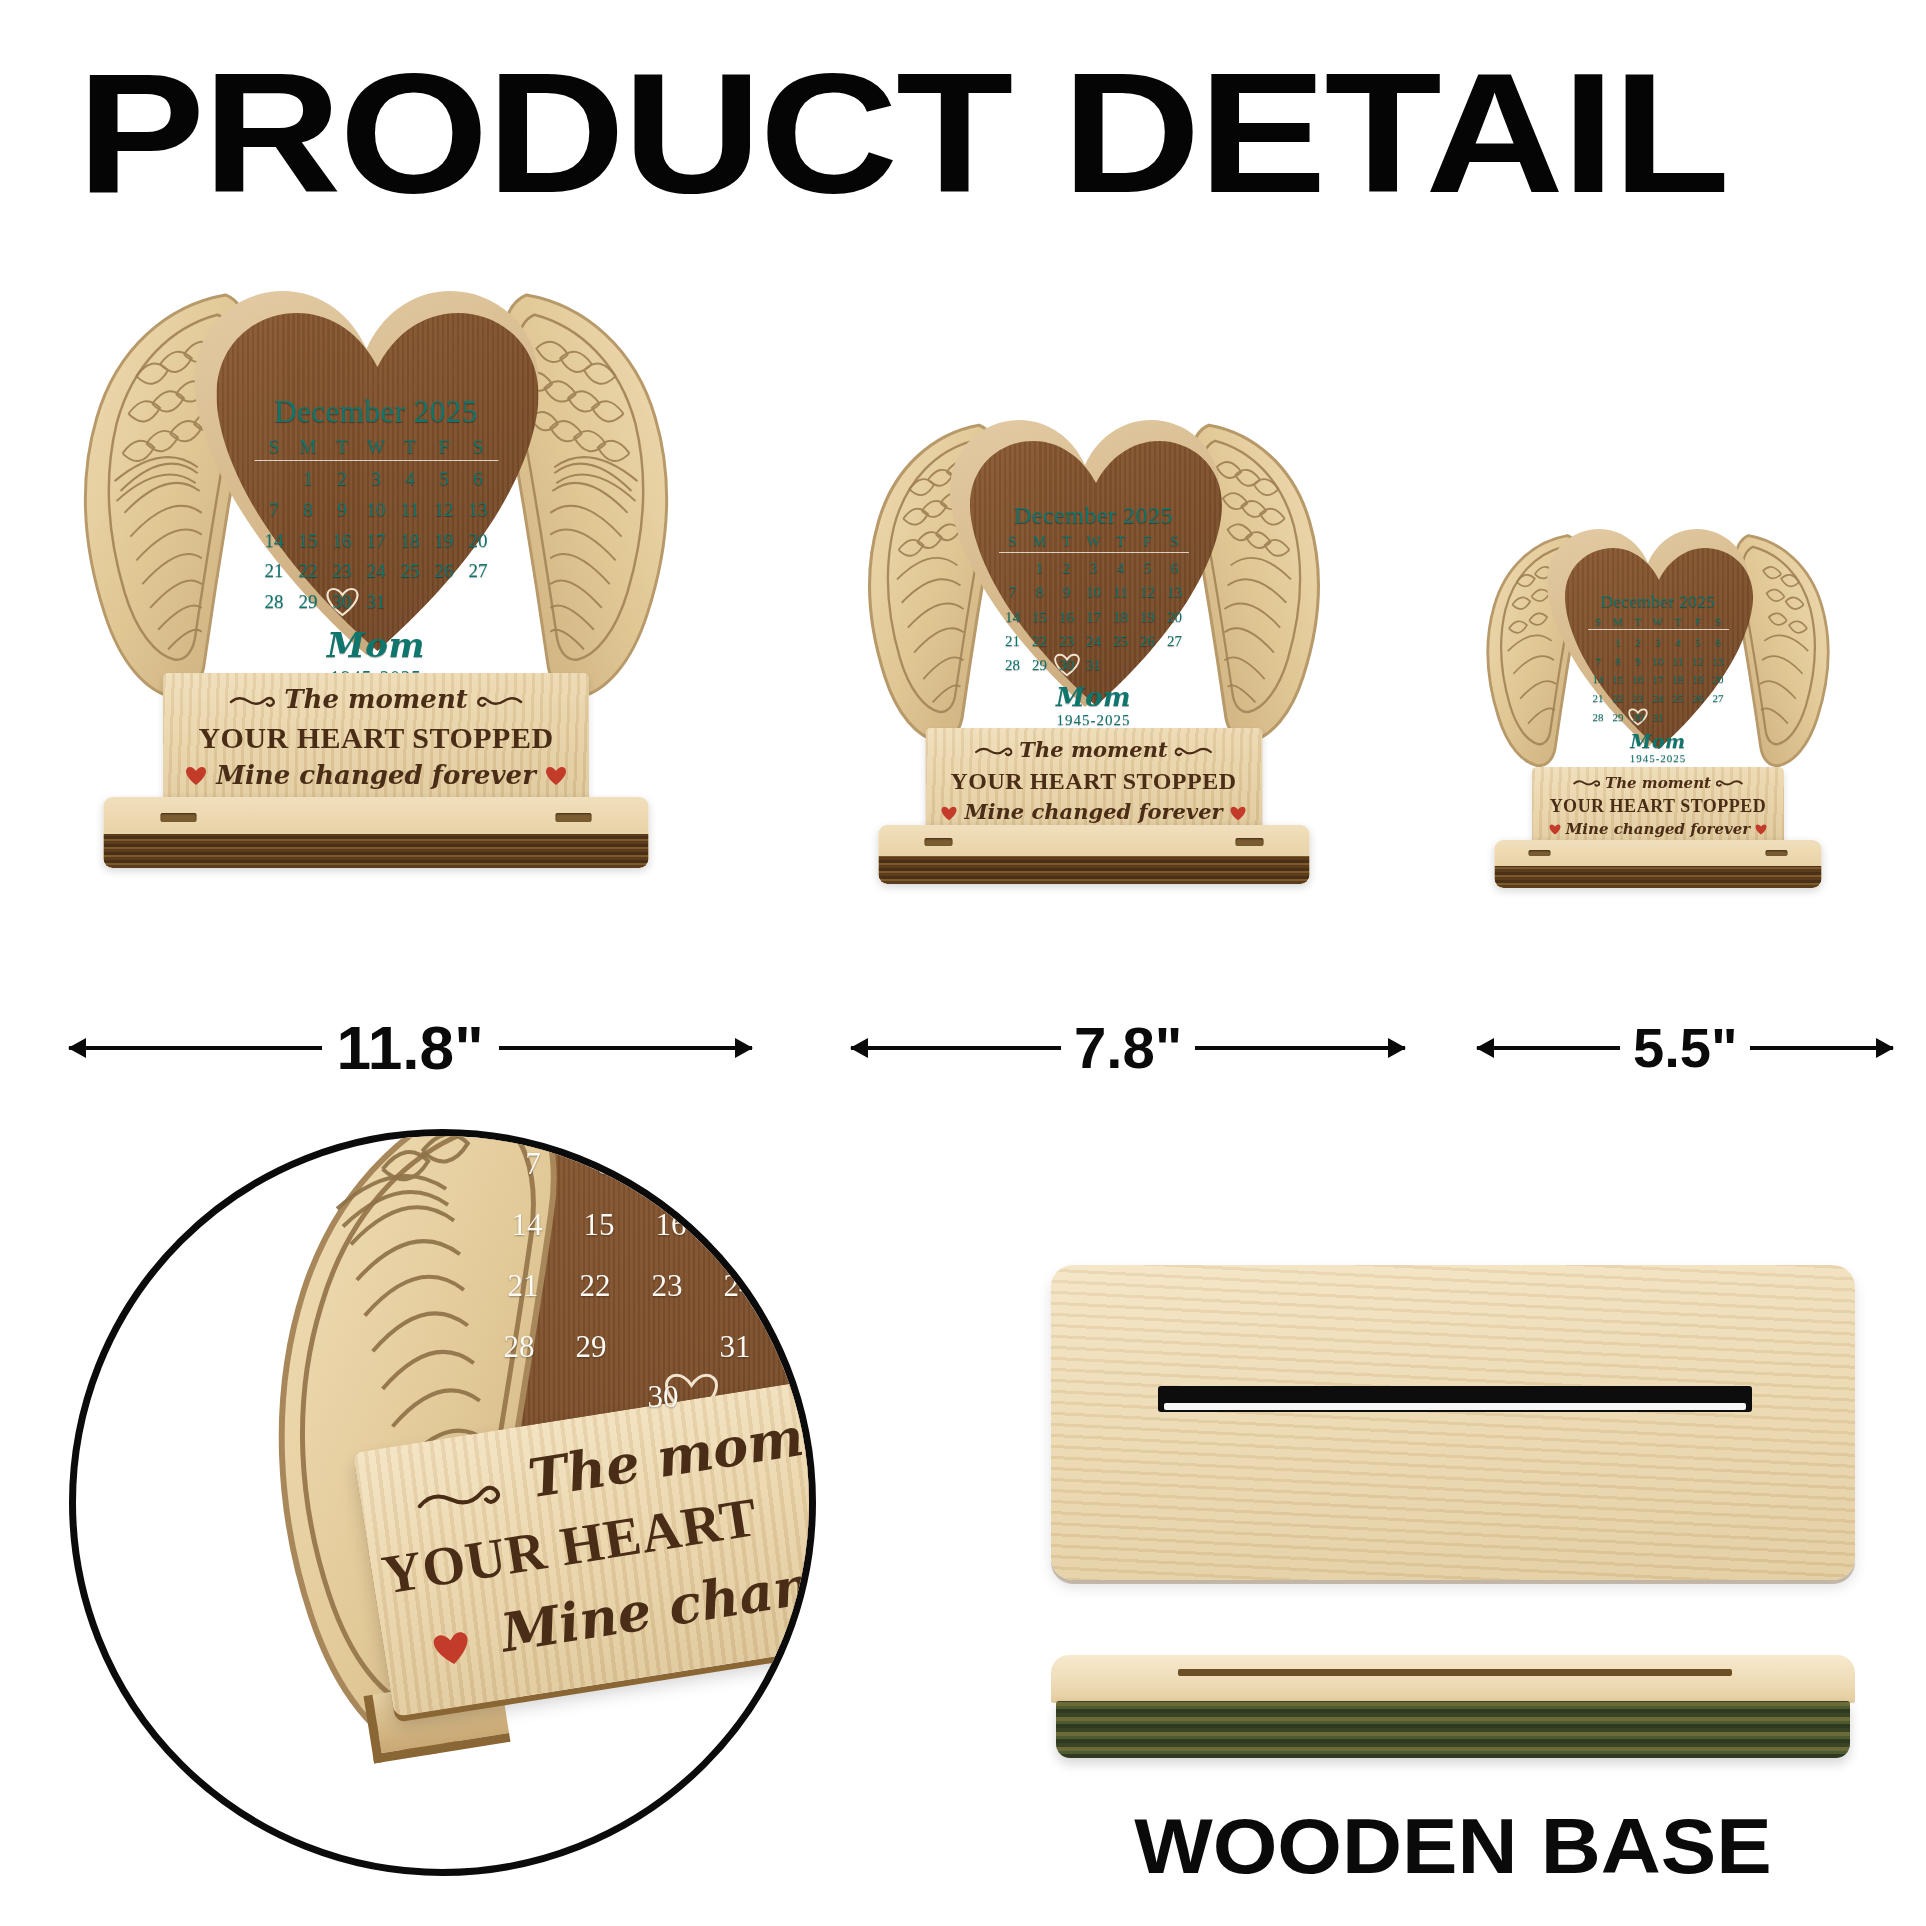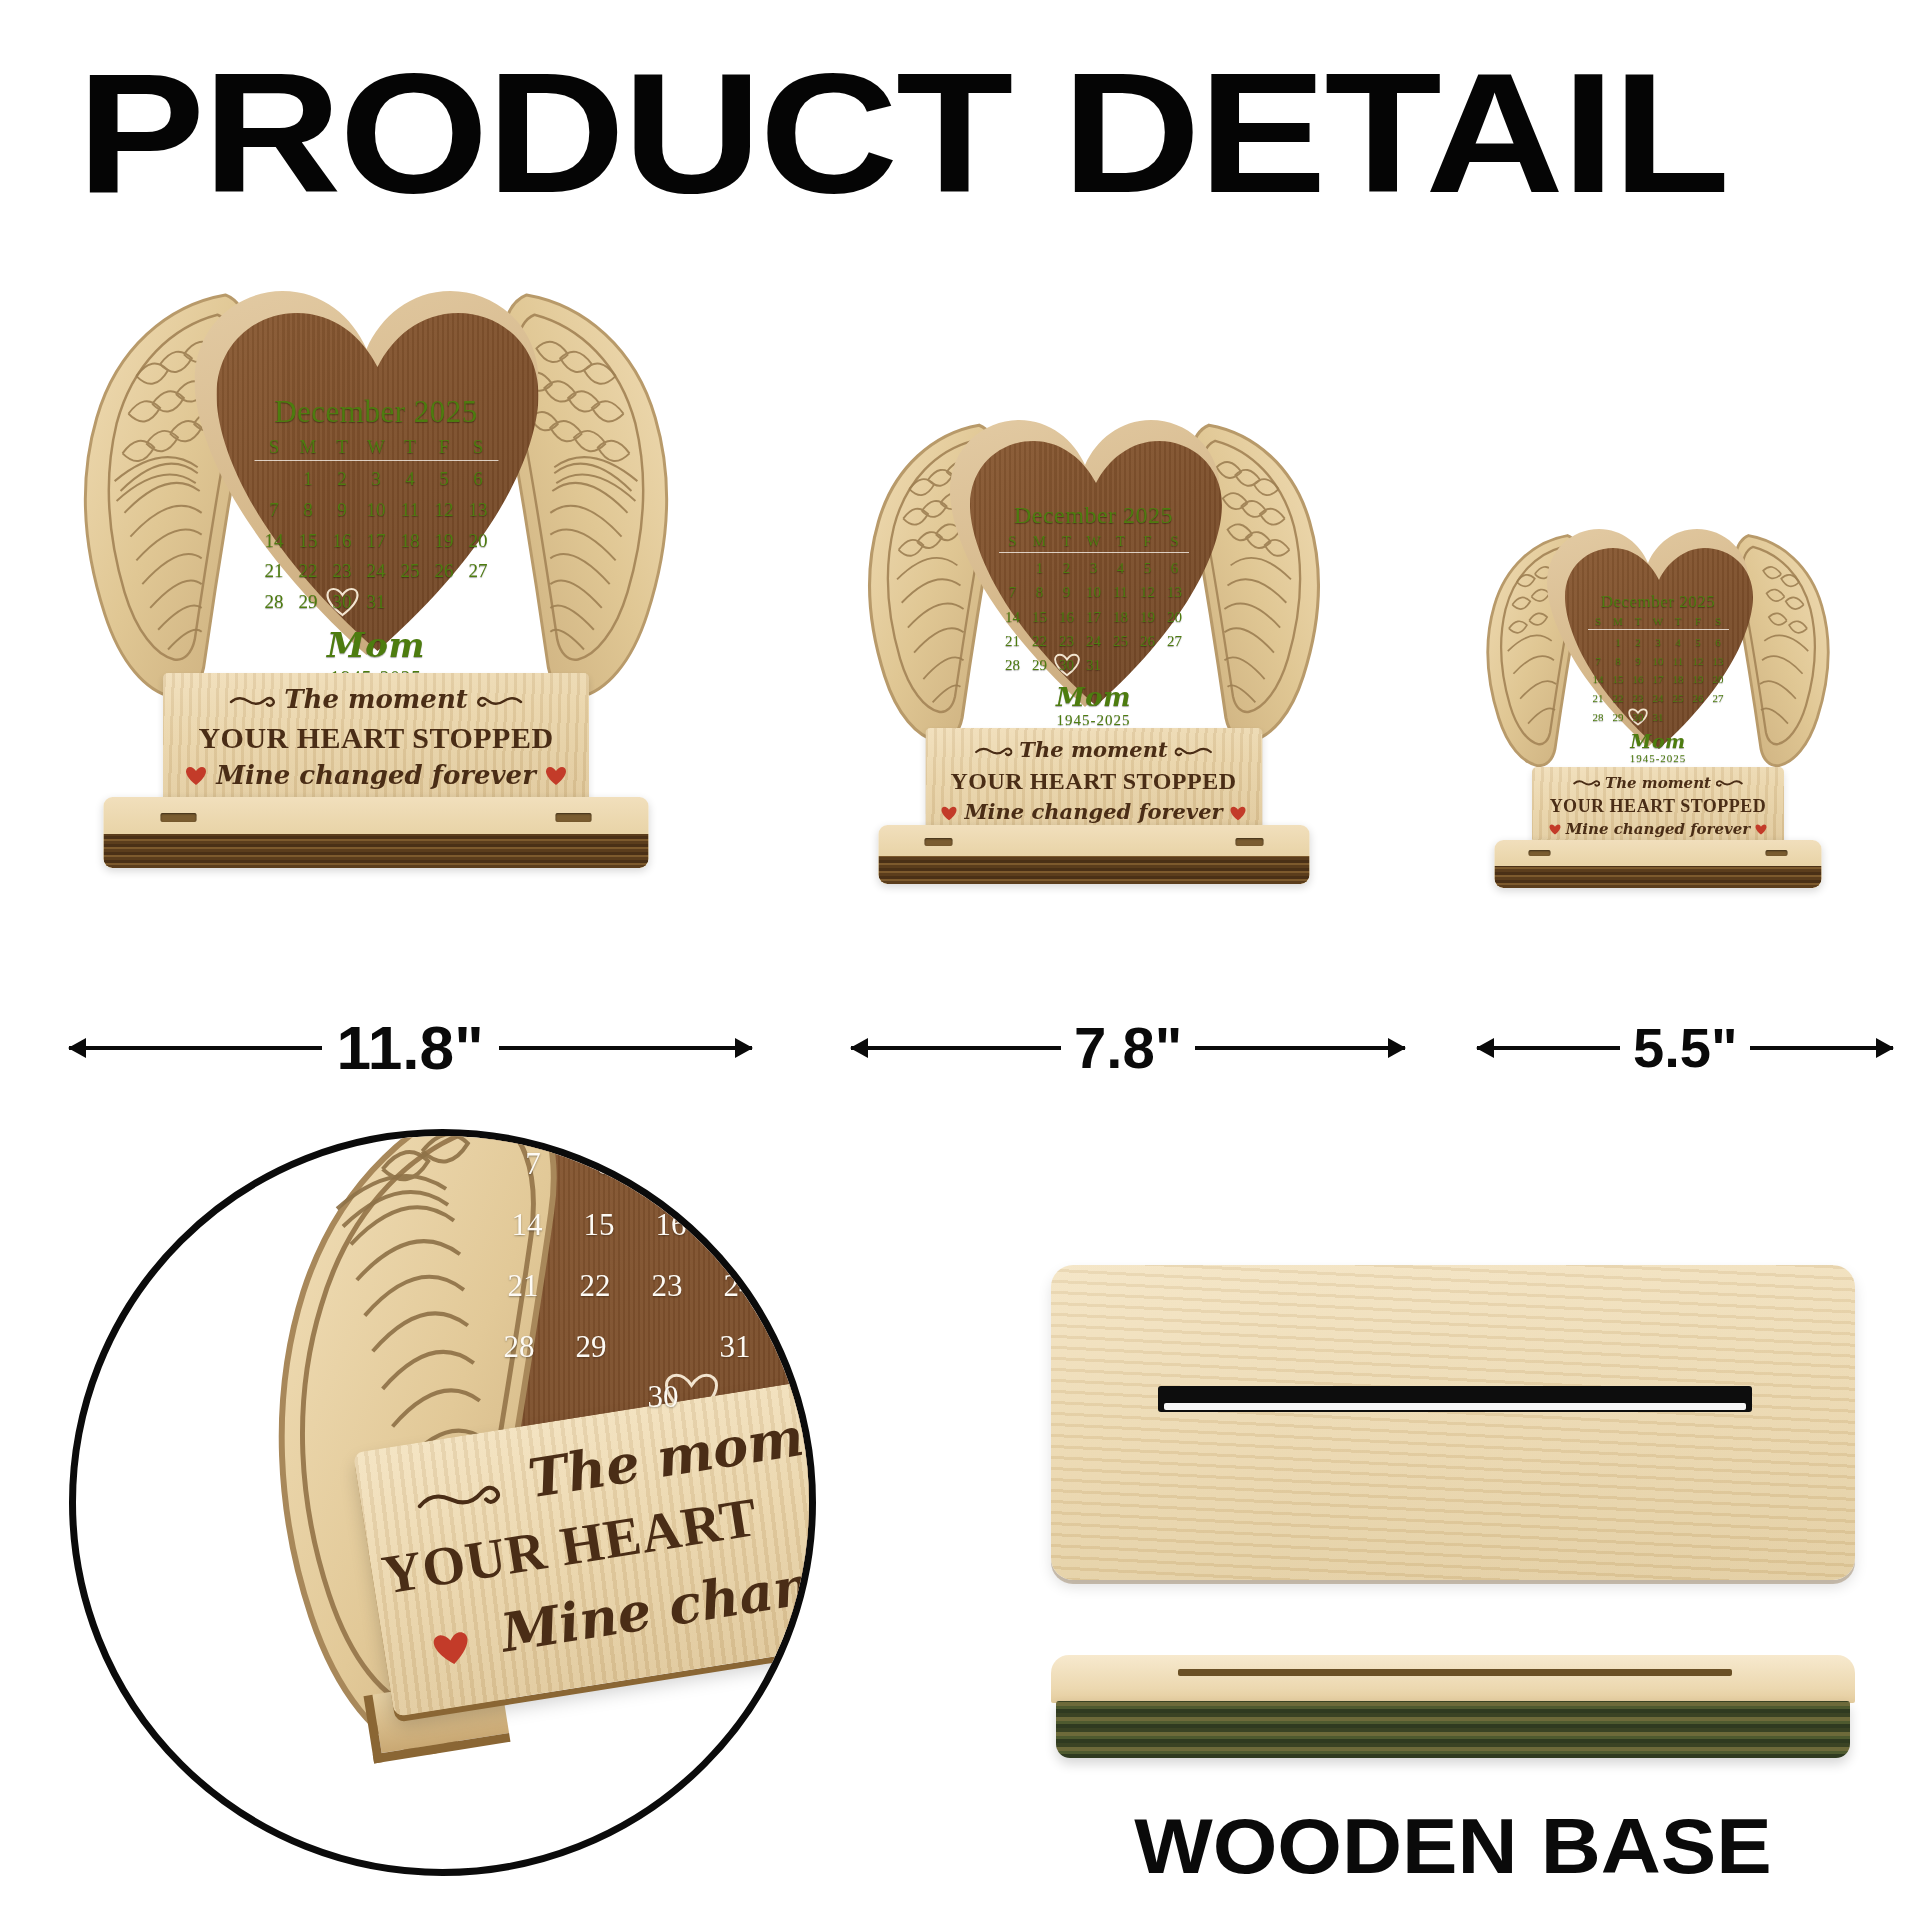--- a/index.html
+++ b/index.html
@@ -39,21 +39,21 @@
     z-index:-1;
   }
 
   
   .wing{position:absolute;top:0;}
   .wing svg{display:block;width:100%;height:100%;}
 
   
   .cal{
     position:absolute;left:50%;transform:translateX(-50%);
-    text-align:center;color:#4d7c0f;
+    text-align:center;color:#0f766e;
     font-family:"Liberation Serif",serif;
     text-shadow:0 1px 1px rgba(0,0,0,.35);
     white-space:nowrap;
   }
   .cal-month{font-weight:normal;letter-spacing:0.5px;}
   table.cal-grid{border-collapse:collapse;margin:0 auto;}
   table.cal-grid th{font-weight:normal;text-align:center;padding:0;}
   table.cal-grid td{text-align:center;padding:0;position:relative;}
   .cal-rule{height:1px;background:rgba(253,250,244,.75);margin:2px auto 3px auto;}
   .heart-mark{

